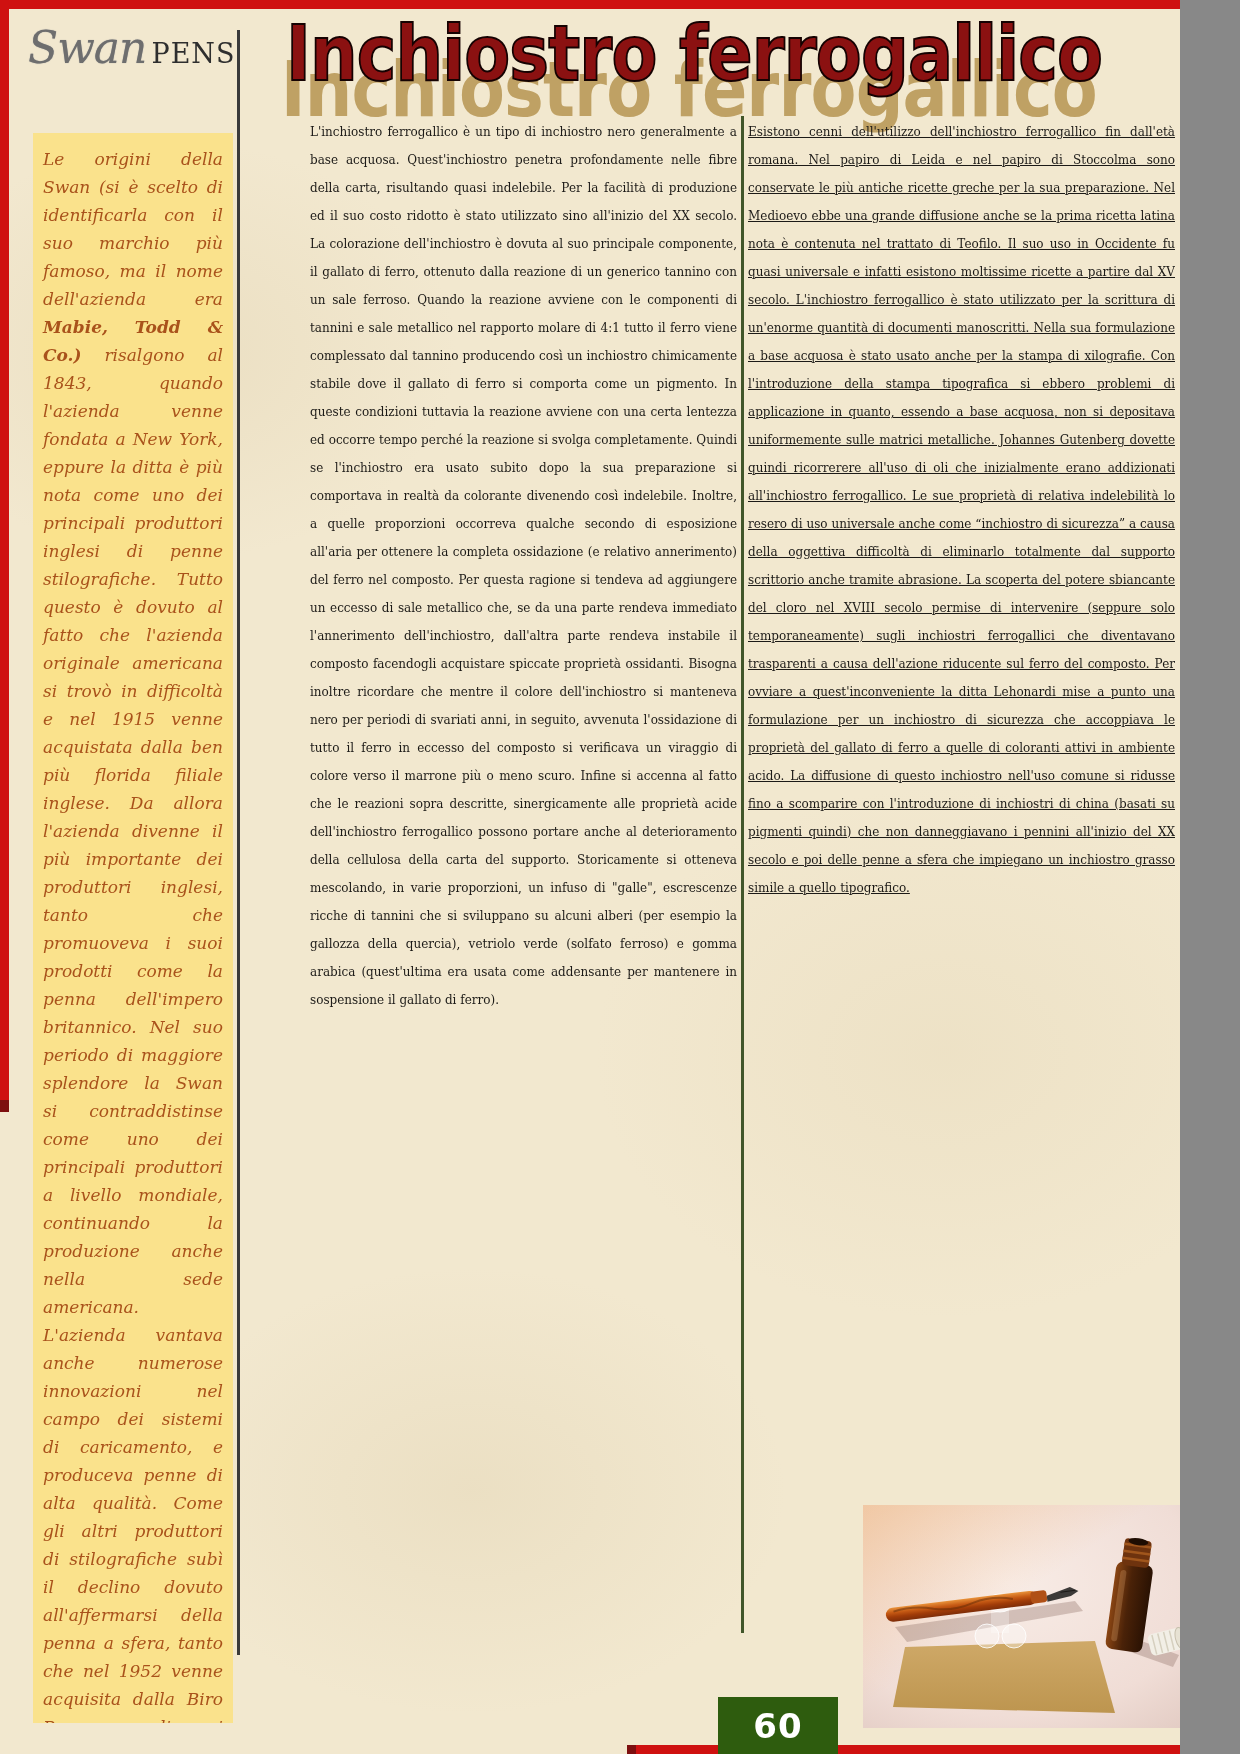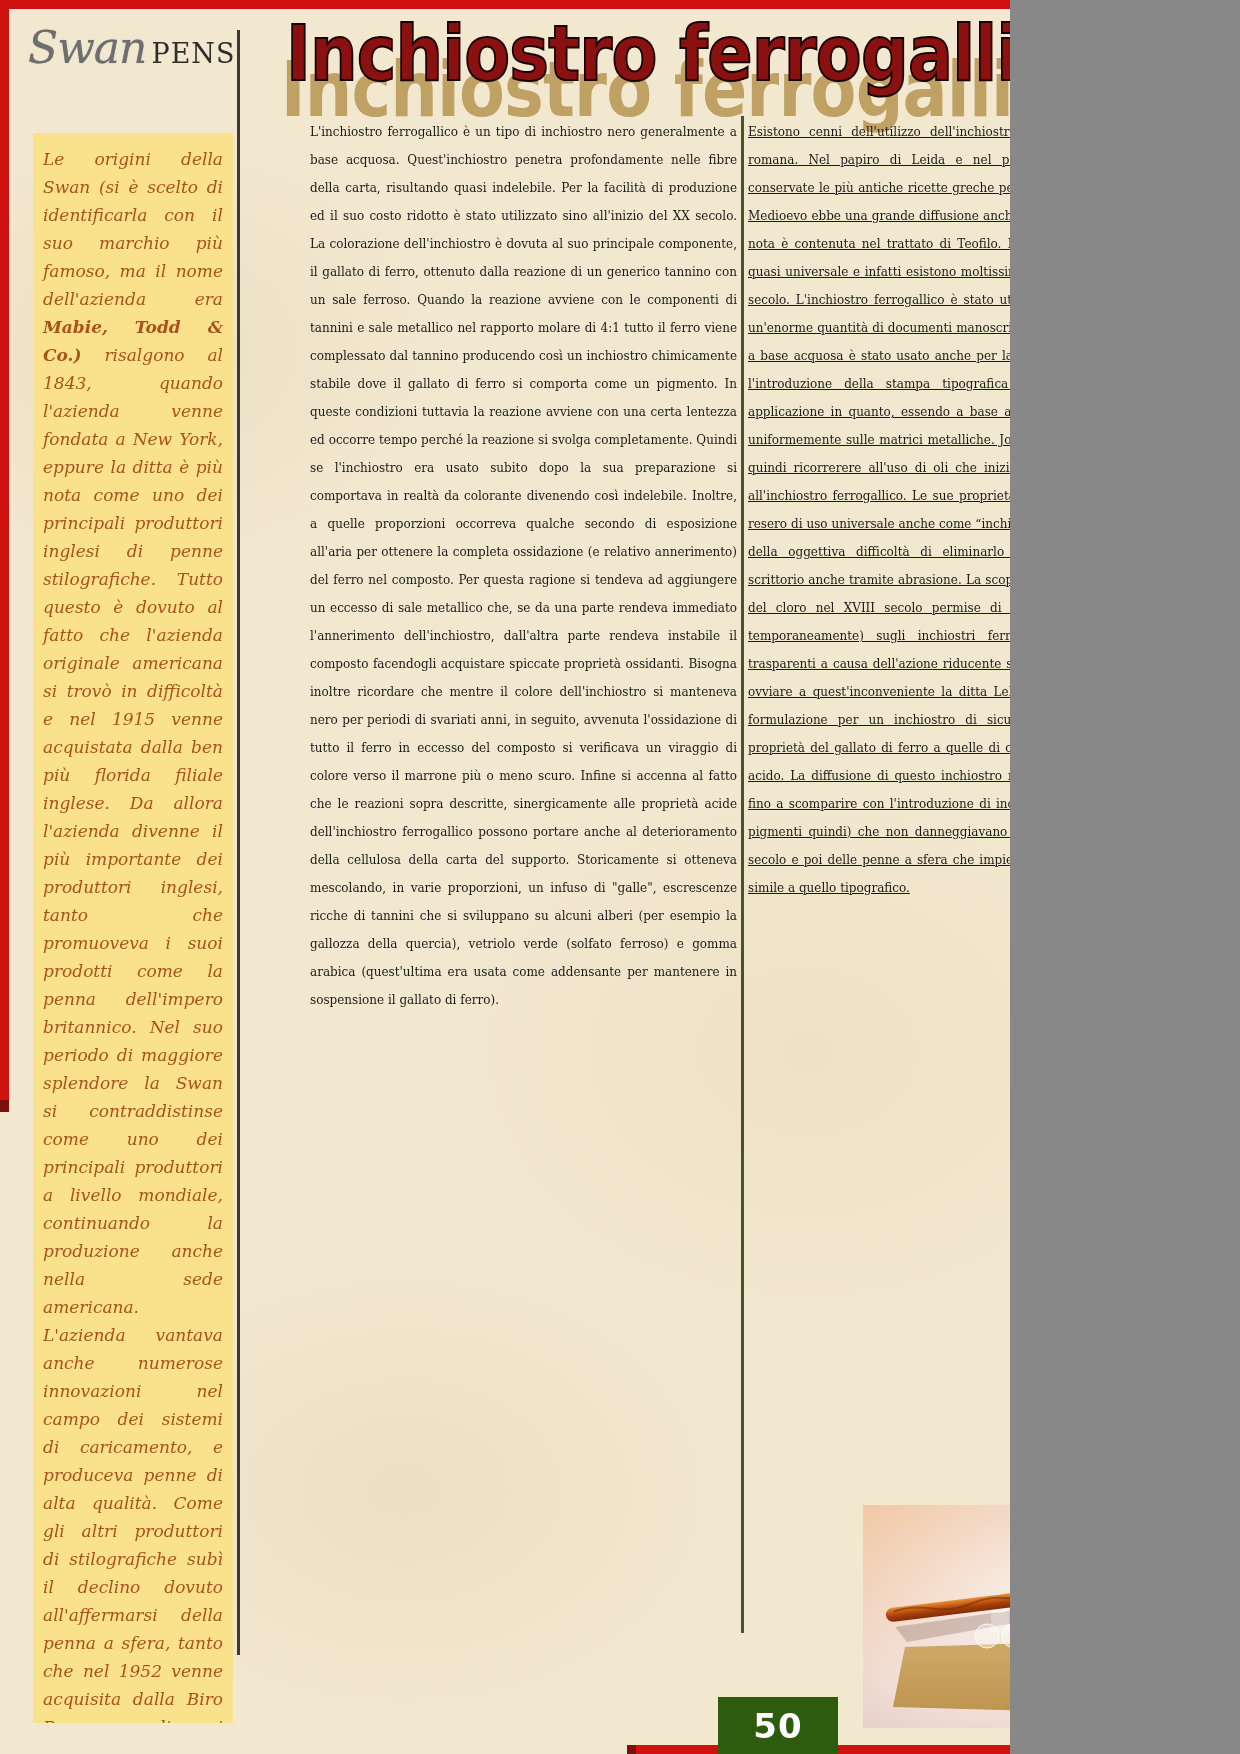--- a/index.html
+++ b/index.html
@@ -1,17 +1,17 @@
 <!DOCTYPE html>
 <html lang="it"><head>
 <meta charset="utf-8">
 <style>
   html,body{margin:0;padding:0;background:#888;}
   .page{
-    position:relative; width:1010px; height:1754px; overflow:hidden;
+    position:relative; width:1180px; height:1754px; overflow:hidden;
     background-color:#f2e8cf;
     background-image:
       radial-gradient(ellipse 400px 300px at 15% 20%, rgba(214,196,156,.25), transparent 70%),
       radial-gradient(ellipse 500px 380px at 80% 60%, rgba(220,203,165,.22), transparent 70%),
       radial-gradient(ellipse 450px 320px at 40% 85%, rgba(208,189,148,.20), transparent 70%);
     font-family:"DejaVu Serif","Liberation Serif",serif;
   }
   
   .bar{position:absolute;}
   .bar-top{left:6px;top:0;width:1226px;height:9px;background:#cf1110;}
@@ -167,16 +167,16 @@
     </g>
 
     <g transform="rotate(-14 302 137)">
       <rect x="286" y="126" width="33" height="22" rx="5" fill="#f2efe6"></rect>
       <path d="M291,127 v20 M297,127 v20 M303,127 v20 M309,127 v20" stroke="#d6d0bf" stroke-width="1.5"></path>
       <ellipse cx="318" cy="137" rx="5" ry="11" fill="#e7e2d3" stroke="#c7c0ad" stroke-width="1"></ellipse>
     </g>
   </svg>
 
   <div class="page-number-box">
-    <span class="page-number">50</span>
+    <span class="page-number">60</span>
   </div>
 
 </div>
 
 </body></html>

